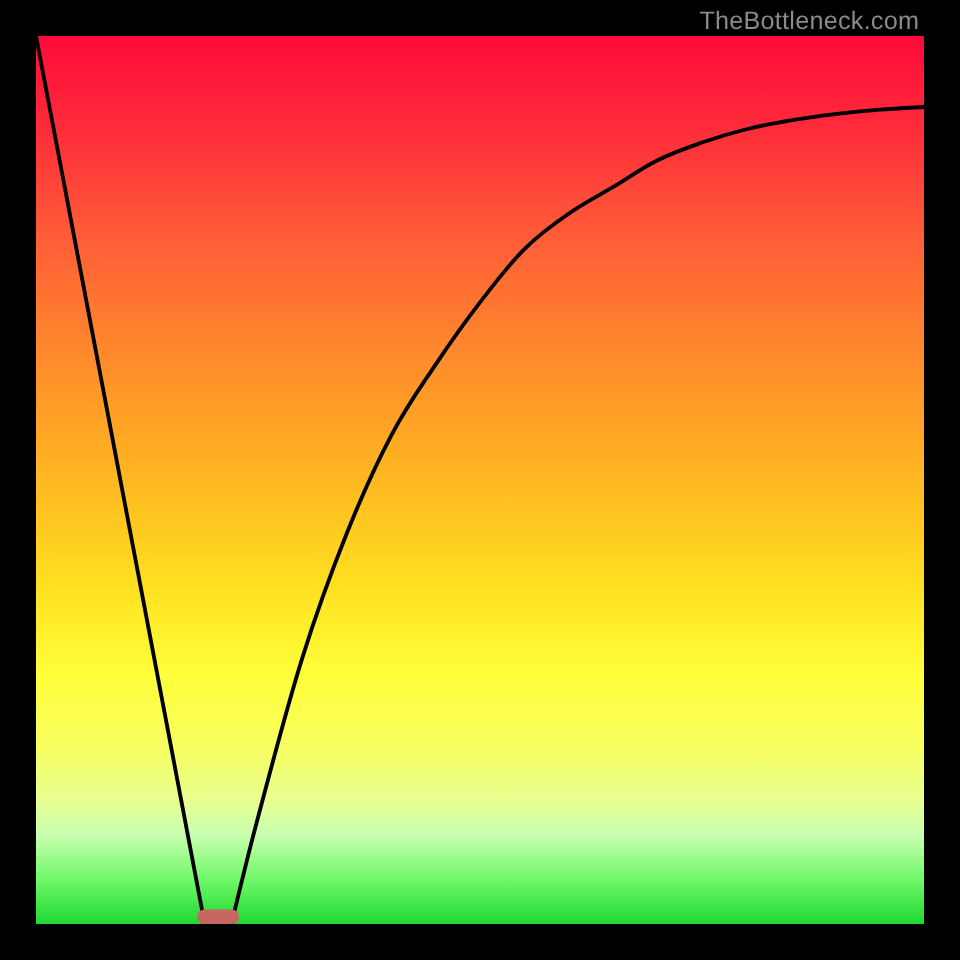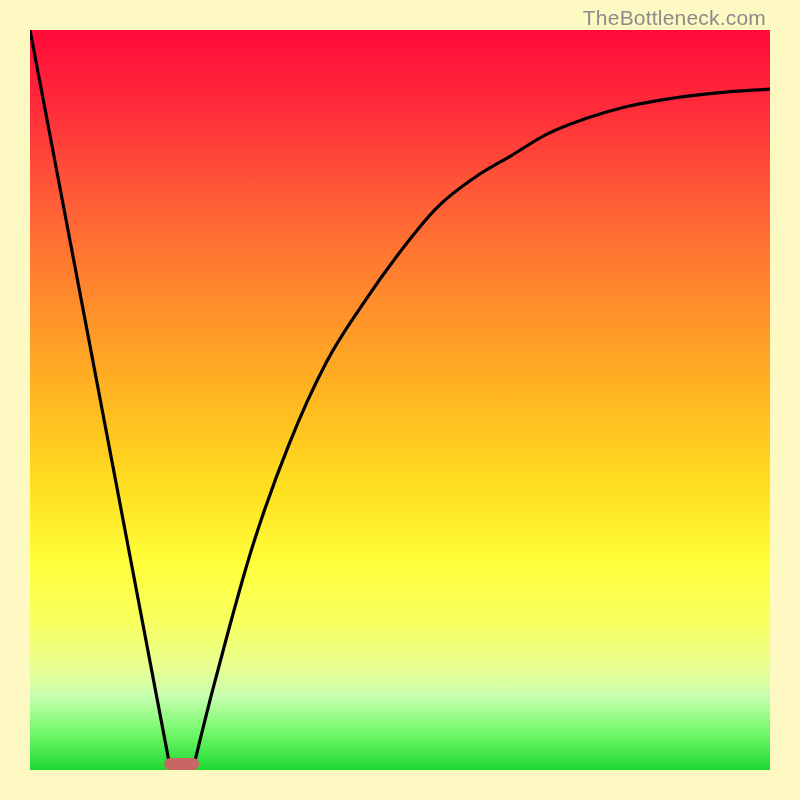--- a/index.html
+++ b/index.html
@@ -1,17 +1,17 @@
 <!DOCTYPE html>
 <html><head>
 <meta charset="utf-8">
 <style>
   * { margin: 0; padding: 0; box-sizing: border-box; }
   body { width: 800px; height: 800px; overflow: hidden; font-family: Arial, sans-serif; }
-  .chart-wrap { position: relative; width: 800px; height: 800px; background: #fef9c3; }
+  .chart-wrap { position: relative; width: 800px; height: 800px; background: #000000; }
   .plot-area {
     position: absolute;
     left: 30px;
     top: 30px;
     width: 740px;
     height: 740px;
     background: linear-gradient(to bottom,
       #ff0a3a 0%,
       #ff2a3a 10%,
       #ff5a38 22%,

